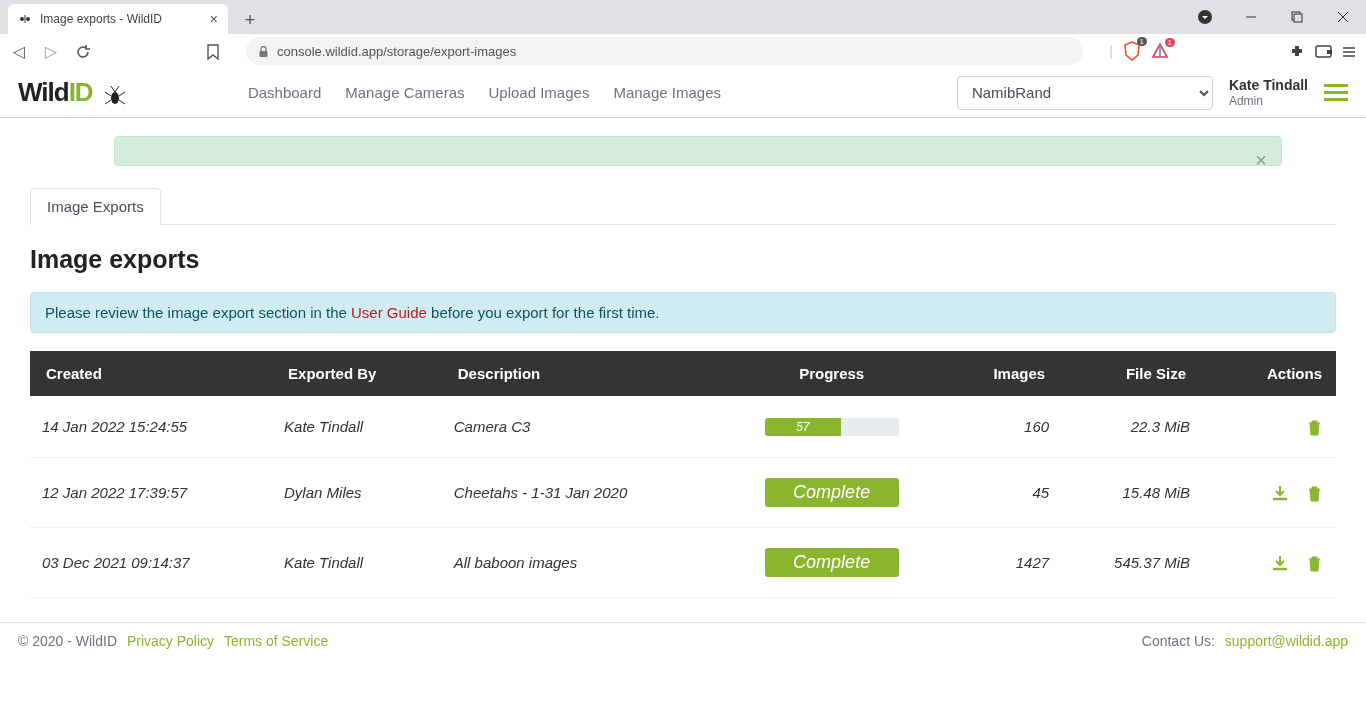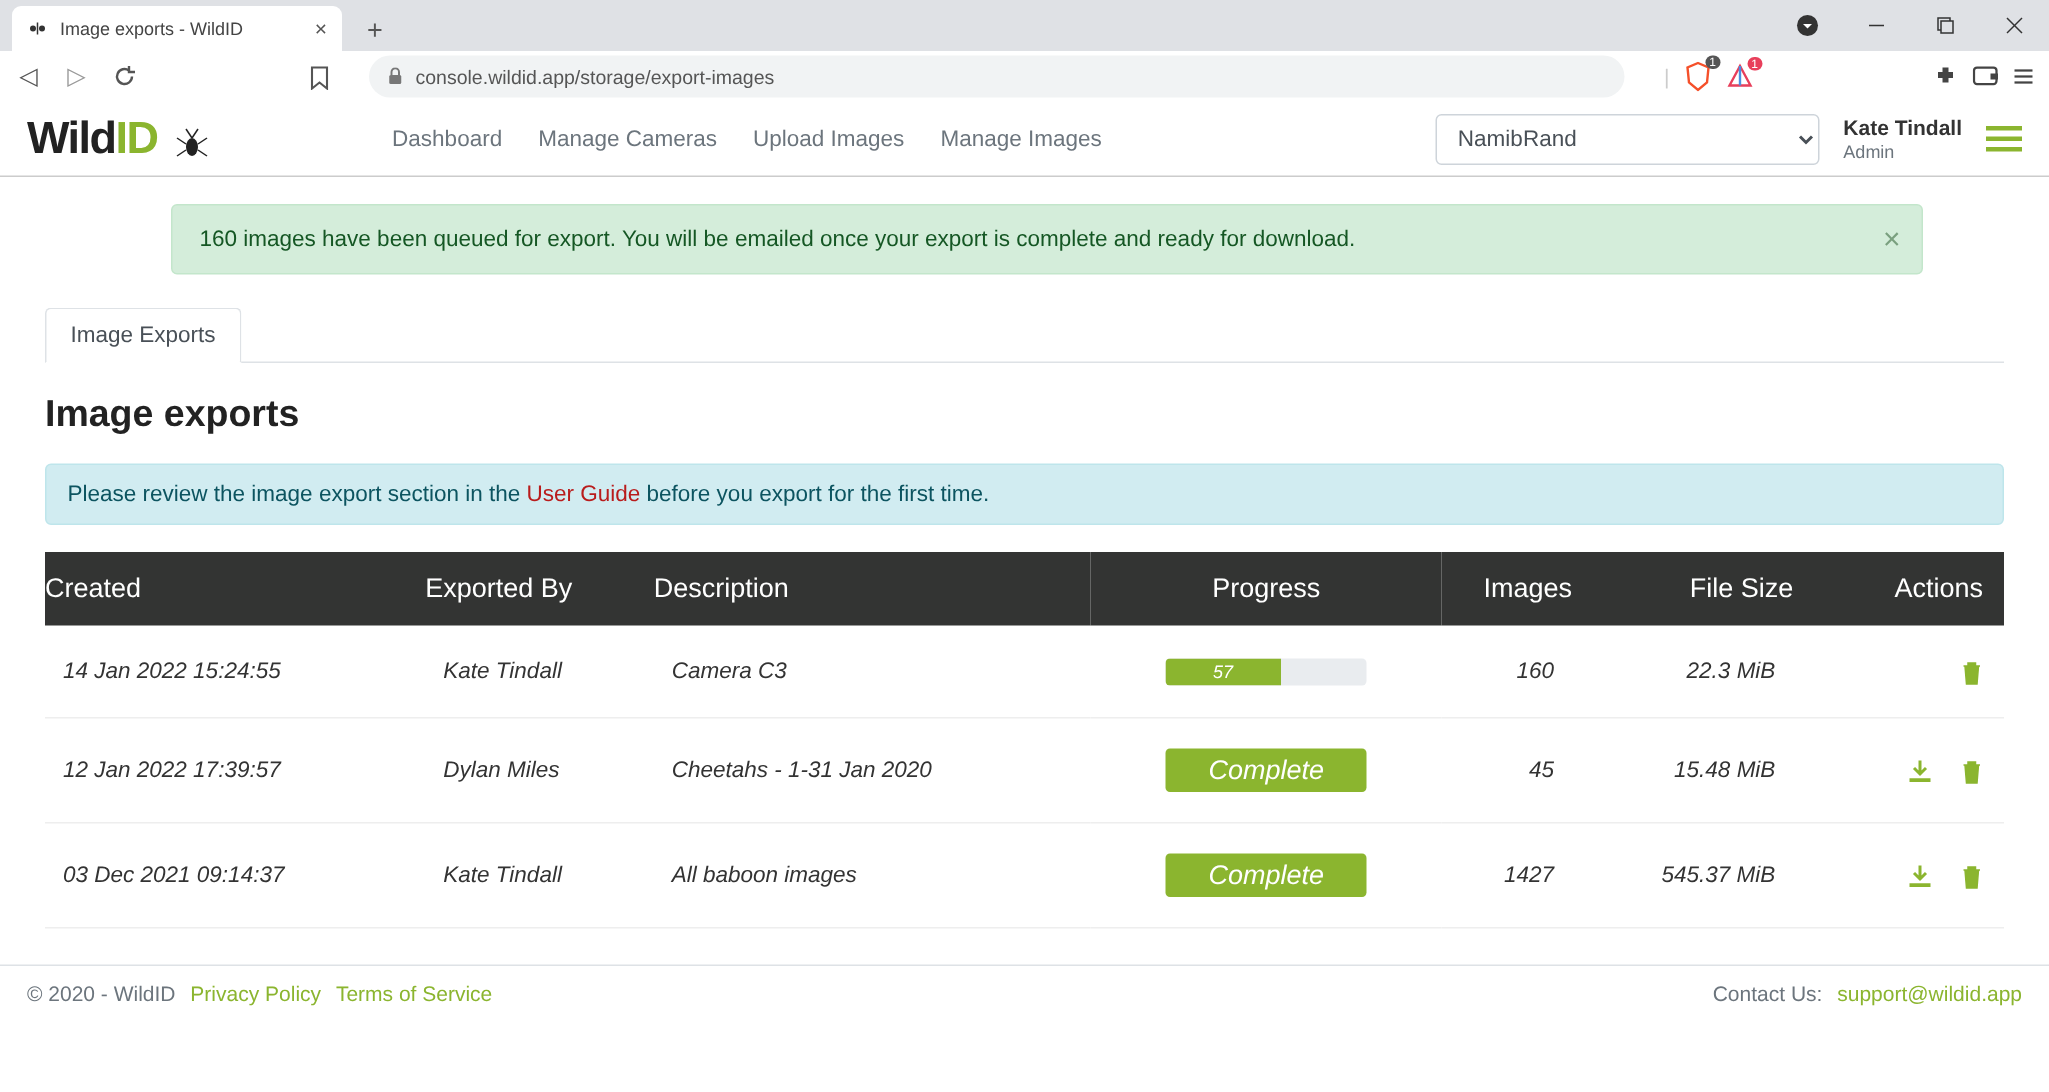--- a/index.html
+++ b/index.html
@@ -20,21 +20,21 @@
   .nav-btn.active { color: #555; }
   .bookmark-btn { color: #555; font-size: 14px; margin-left: 100px; }
   .url-box { flex: 1; height: 28px; background: #f1f3f4; border-radius: 14px; display: flex; align-items: center; padding: 0 12px; font-size: 13px; color: #555; margin-left: 12px; }
   .url-box .lock { margin-right: 8px; font-size: 11px; color: #777; }
   .ext-icons { display: flex; align-items: center; gap: 10px; margin-left: 12px; }
   .ext-icon { position: relative; font-size: 16px; }
   .badge-num { position: absolute; top: -4px; right: -6px; background: #555; color: #fff; font-size: 8px; border-radius: 6px; padding: 0 3px; }
   
   
   .app-header { height: 50px; border-bottom: 1px solid #ccc; display: flex; align-items: center; padding: 0 18px; }
-  .logo { font-weight: 900; font-size: 30px; letter-spacing: -1px; }
+  .logo { font-weight: 900; font-size: 26px; letter-spacing: -1px; }
   .logo .w1 { color: #222; }
   .logo .w2 { color: #8bb52f; }
   .logo-bug { display:inline-block; width:28px; height:24px; margin-left:2px; position:relative; top:2px; }
   .nav-links { display: flex; gap: 24px; margin-left: 119px; }
   .nav-links a { color: #6c757d; text-decoration: none; font-size: 15px; }
   .header-right { margin-left: auto; display: flex; align-items: center; gap: 16px; }
   .project-select { width: 256px; height: 34px; border: 1px solid #ced4da; border-radius: 4px; padding: 0 10px; font-size: 15px; color: #495057; background: #fff; }
   .user-block { line-height: 1.2; }
   .user-name { font-weight: 700; color: #333; }
   .user-role { font-size: 12px; color: #6c757d; }
@@ -49,21 +49,21 @@
   h1.page-title { font-size: 40px; font-weight: 700; color: #222; margin-bottom: 16px; }
   .tabs-row { border-bottom: 1px solid #dee2e6; display: flex; }
   .tab-item { border: 1px solid #dee2e6; border-bottom: 1px solid #fff; border-radius: 4px 4px 0 0; padding: 9px 16px; color: #495057; font-size: 15px; margin-bottom: -1px; background: #fff; }
   
   h2.section-title { font-size: 25px; font-weight: 700; color: #222; margin: 20px 0 18px 0; }
   
   .alert-info { background: #d1ecf1; border: 1px solid #bee5eb; color: #0c5460; border-radius: 4px; padding: 11px 14px; margin-bottom: 18px; font-size: 15px; }
   .alert-info a { color: #b91c1c; text-decoration: none; }
   
   table.exports { width: 100%; border-collapse: collapse; }
-  table.exports thead th { background: #333433; color: #fff; font-weight: 400; padding: 14px 0; text-align: left; font-size: 18px; }
+  table.exports thead th { background: #333433; color: #fff; font-weight: 700; padding: 14px 16px; text-align: left; font-size: 15px; }
   table.exports thead th.c-prog { text-align: center; }
   table.exports thead th.c-num { text-align: right; }
   table.exports thead th.c-act { text-align: right; padding-right: 14px; }
   table.exports tbody td { padding: 20px 12px; border-bottom: 1px solid #eee; font-size: 15px; color: #333; vertical-align: middle; font-style: italic; }
   table.exports tbody td.c-prog { text-align: center; }
   table.exports tbody td.c-num { text-align: right; }
   table.exports tbody td.c-act { text-align: right; padding-right: 14px; white-space: nowrap; }
   
   .progress-wrap { width: 134px; height: 18px; background: #e9ecef; border-radius: 3px; overflow: hidden; display: inline-block; vertical-align: middle; position: relative; }
   .progress-bar { height: 100%; background: #8bb52f; color: #fff; font-size: 12px; display:flex; align-items:center; justify-content:center; }
@@ -214,21 +214,20 @@
     <div class="hamburger">
       <span></span>
         <span></span>
         <span></span>
     </div>
   </div>
 </div>
 
 <div class="content">
   <div class="alert-success">
-    <span>160 images have been queued for export. You will be emailed once your export is complete and ready for download.</span>
     <span class="close">×</span>
   </div>
 
 
   <div class="tabs-row">
     <div class="tab-item">Image Exports</div>
   </div>
 
   <h2 class="section-title">Image exports</h2>
 

